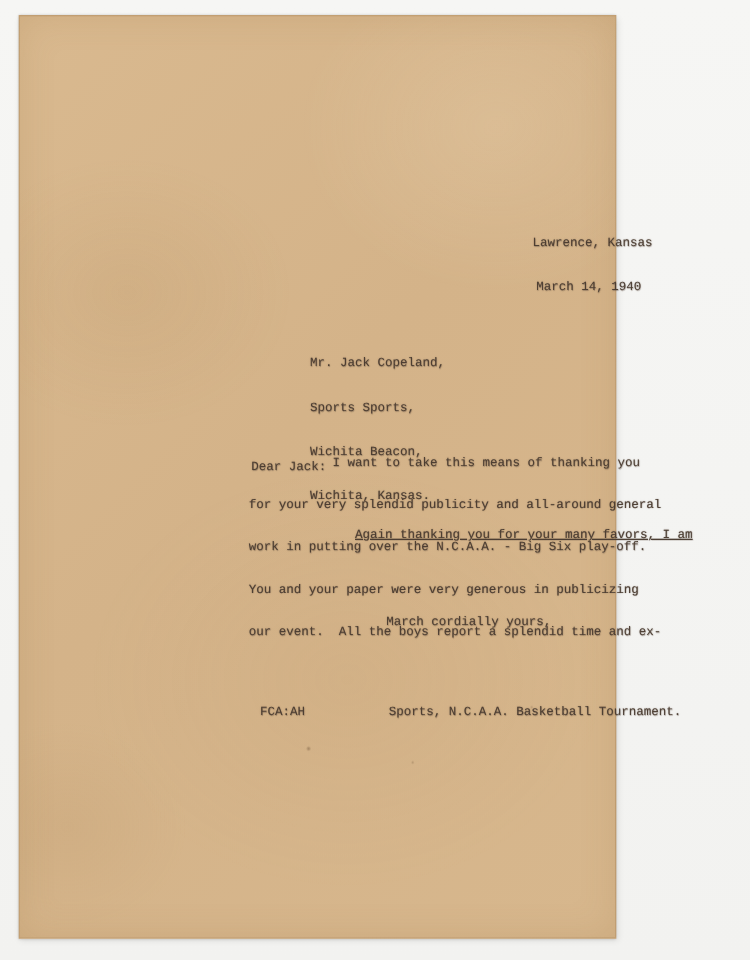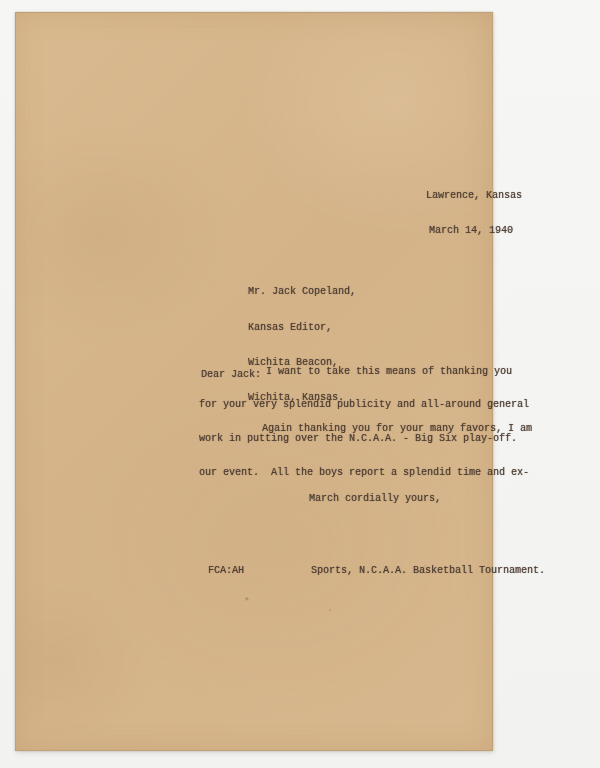--- a/index.html
+++ b/index.html
@@ -47,49 +47,50 @@
     text-shadow: 0 0 1px rgba(86,70,57,0.55), 0.4px 0.4px 0.6px rgba(86,70,57,0.35);
     letter-spacing: 0px;
     white-space: pre;
   }
   .dateline        { left: 410px; top: 154px; }
   .dateline .date2 { padding-left: 3px; font-family: Liberation Mono, monospace; }
   .recipient       { left: 202px; top: 250px; line-height: 11.7px; margin-left: 30px; }
   .salutation      { left: 185px; top: 308px; margin-top: 48px; }
   .body1           { left: 183px; top: 330px; line-height: 11.3px; }
   .body1 .indent   { padding-left: 67px; }
-  .body2           { left: 246px; top: 410px; }
+  .body2           { left: 268px; top: 410px; text-decoration: underline; }
   .closing         { left: 293px; top: 480px; }
   .sig-initials    { left: 192px; top: 552px; }
   .sig-title       { left: 295px; top: 552px; }
 </style>
 </head>
 <body>
 
 <div class="scan">
   <div class="paper">
 
     <div class="typed dateline">
       <div>Lawrence, Kansas</div>
       <div class="date2">March 14, 1940</div>
     </div>
 
     <div class="typed recipient">
       <div>Mr. Jack Copeland,</div>
-      <div>Kansas Editor,</div>
+      <div>Sports Sports,</div>
       <div>Wichita Beacon,</div>
       <div>Wichita, Kansas.</div>
     </div>
 
     <div class="typed salutation">Dear Jack:</div>
 
     <div class="typed body1">
       <div class="indent">I want to take this means of thanking you</div>
       <div>for your very splendid publicity and all-around general</div>
       <div>work in putting over the N.C.A.A. - Big Six play-off.</div>
+      <div>You and your paper were very generous in publicizing</div>
       <div>our event.  All the boys report a splendid time and ex-</div>
     </div>
 
     <div class="typed body2">Again thanking you for your many favors, I am</div>
 
     <div class="typed closing">March cordially yours,</div>
 
     <div class="typed sig-initials">FCA:AH</div>
     <div class="typed sig-title">Sports, N.C.A.A. Basketball Tournament.</div>
 

